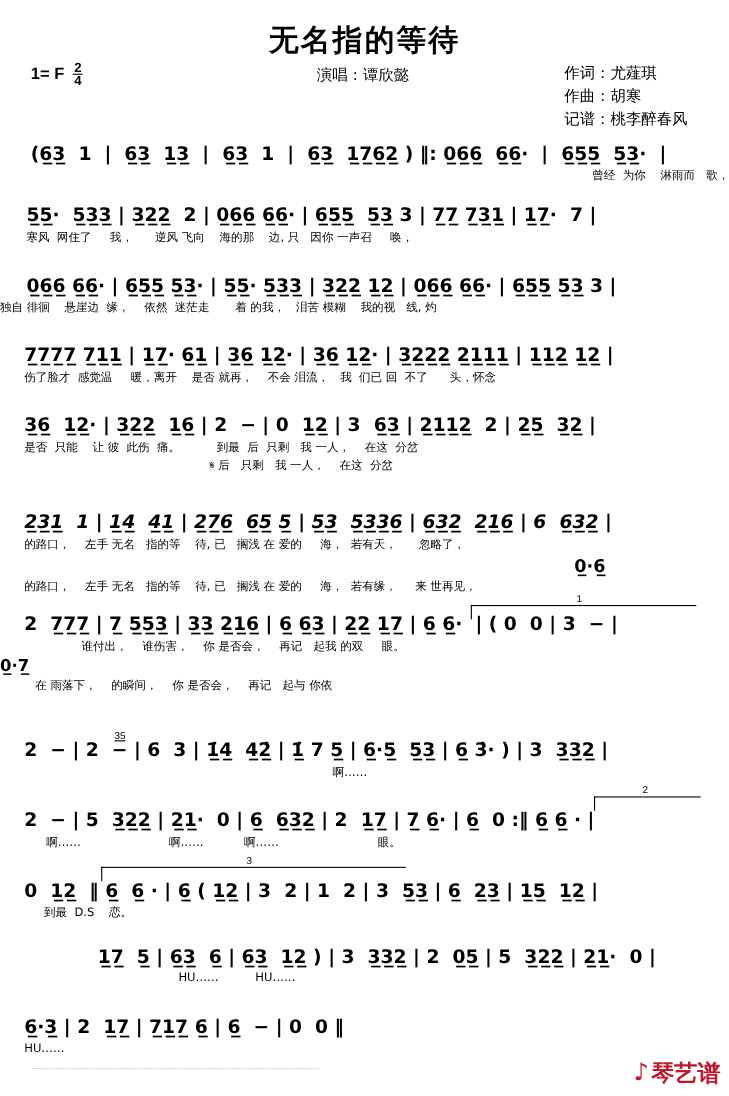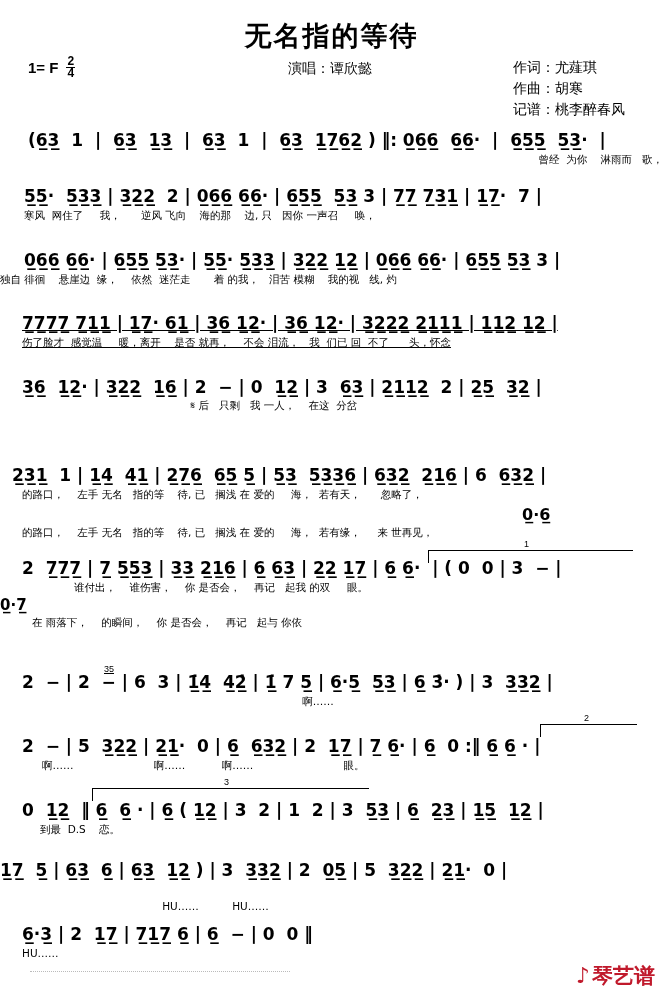--- a/index.html
+++ b/index.html
@@ -96,32 +96,33 @@
   <div class="row" style="top:186px;">
     <div class="notes" style="padding-left:24px;">5̲5̲·  5̲3̲3̲ | 3̲2̲2̲  2 | 0̲6̲6̲ 6̲6̲· | 6̲5̲5̲  5̲3̲ 3 | 7̲7̲ 7̲3̲1̲ | 1̲7̲·  7 |</div>
     <div class="lyr" style="padding-left:24px;margin-top:3px;">寒风  网住了     我，      逆风 飞向    海的那    边, 只   因你 一声召     唤，</div>
   </div>
 
   <div class="row" style="top:250px;">
     <div class="notes" style="padding-left:24px;">0̲6̲6̲ 6̲6̲· | 6̲5̲5̲ 5̲3̲· | 5̲5̲· 5̲3̲3̲ | 3̲2̲2̲ 1̲2̲ | 0̲6̲6̲ 6̲6̲· | 6̲5̲5̲ 5̲3̲ 3 |</div>
     <div class="lyr" style="margin-top:3px;">独自 徘徊    悬崖边  缘，    依然  迷茫走       着 的我，   泪苦 模糊    我的视   线, 灼</div>
   </div>
 
-  <div class="row" style="top:313px;text-decoration:underline;">
+  <div class="row" style="top:313px;">
     <div class="notes" style="padding-left:22px;">7̲7̲7̲7̲ 7̲1̲1̲ | 1̲7̲· 6̲1̲ | 3̲6̲ 1̲2̲· | 3̲6̲ 1̲2̲· | 3̲2̲2̲2̲ 2̲1̲1̲1̲ | 1̲1̲2̲ 1̲2̲ |</div>
     <div class="lyr" style="padding-left:22px;margin-top:3px;">伤了脸才  感觉温     暖，离开    是否 就再，    不会 泪流，   我  们已 回  不了      头，怀念</div>
   </div>
 
   <div class="row" style="top:377px;">
     <div class="notes" style="padding-left:22px;">3̲6̲  1̲2̲· | 3̲2̲2̲  1̲6̲ | 2  − | 0  1̲2̲ | 3  6̲3̲ | 2̲1̲1̲2̲  2 | 2̲5̲  3̲2̲ |</div>
+    <div class="lyr" style="padding-left:22px;margin-top:3px;">是否  只能    让 彼  此伤  痛。          到最  后  只剩   我 一人，    在这  分岔</div>
     <div class="lyr" style="padding-left:22px;margin-top:2px;margin-left:15px;">                                              𝄋 后   只剩   我 一人，    在这  分岔</div>
   </div>
 
   <div class="row" style="top:465px;">
-    <div class="notes" style="padding-left:12px;">2̲3̲1̲  1 | 1̲4̲  4̲1̲ | 2̲7̲6̲  6̲5̲ 5̲ | 5̲3̲  5̲3̲3̲6̲ | 6̲3̲2̲  2̲1̲6̲ | 6  6̲3̲2̲ |</div>
+    <div class="notes" style="padding-left:22px;font-style:italic;">2̲3̲1̲  1 | 1̲4̲  4̲1̲ | 2̲7̲6̲  6̲5̲ 5̲ | 5̲3̲  5̲3̲3̲6̲ | 6̲3̲2̲  2̲1̲6̲ | 6  6̲3̲2̲ |</div>
     <div class="lyr" style="padding-left:22px;margin-top:3px;">的路口，    左手 无名   指的等    待, 已   搁浅 在 爱的     海，  若有天，      忽略了，</div>
     <div class="notes" style="padding-left:522px;margin-top:3px;font-size:16px;">0̲·6̲</div>
     <div class="lyr" style="padding-left:22px;margin-top:2px;">的路口，    左手 无名   指的等    待, 已   搁浅 在 爱的     海，  若有缘，     来 世再见，</div>
   </div>
 
   <div class="row" style="top:558px;">
     <div style="position:absolute;left:428px;top:-8px;width:204px;height:12px;border-top:1.4px solid #000;border-left:1.4px solid #000;">
       <span class="small" style="position:absolute;left:92px;top:-12px;background:#fff;padding:0 3px;">1</span>
     </div>
     <div class="notes" style="padding-left:22px;">2  7̲7̲7̲ | 7̲ 5̲5̲3̲ | 3̲3̲ 2̲1̲6̲ | 6̲ 6̲3̲ | 2̲2̲ 1̲7̲ | 6̲ 6̲·  | ( 0  0 | 3  − |</div>
@@ -146,22 +147,22 @@
 
   <div class="row" style="top:800px;">
     <div style="position:absolute;left:92px;top:-12px;width:276px;height:12px;border-top:1.4px solid #000;border-left:1.4px solid #000;">
       <span class="small" style="position:absolute;left:128px;top:-12px;background:#fff;padding:0 3px;">3</span>
     </div>
     <div class="notes" style="padding-left:22px;">0  1̲2̲  ‖ 6̲  6̲ · | 6̲ ( 1̲2̲ | 3  2 | 1  2 | 3  5̲3̲ | 6̲  2̲3̲ | 1̲5̲  1̲2̲ |</div>
     <div class="lyr" style="padding-left:40px;margin-top:3px;">到最  D.S    恋。</div>
   </div>
 
   <div class="row" style="top:860px;">
-    <div class="notes" style="">1̲7̲  5̲ | 6̲3̲  6̲ | 6̲3̲  1̲2̲ ) | 3  3̲3̲2̲ | 2  0̲5̲ | 5  3̲2̲2̲ | 2̲1̲·  0 |</div>
-    <div class="lyr" style="padding-left:22px;margin-top:20px;">                                          HU……          HU……</div>
+    <div class="notes" style="padding-left:22px;text-align:center;">1̲7̲  5̲ | 6̲3̲  6̲ | 6̲3̲  1̲2̲ ) | 3  3̲3̲2̲ | 2  0̲5̲ | 5  3̲2̲2̲ | 2̲1̲·  0 |</div>
+    <div class="lyr" style="padding-left:22px;margin-top:3px;">                                          HU……          HU……</div>
   </div>
 
   <div class="row" style="top:924px;">
     <div class="notes" style="padding-left:22px;">6̲·3̲ | 2  1̲7̲ | 7̲1̲7̲ 6̲ | 6̲  − | 0  0 ‖</div>
     <div class="lyr" style="padding-left:22px;margin-top:3px;">HU……</div>
   </div>
 
   <div class="dotline"></div>
 
   <div class="watermark" style="color: rgb(192, 25, 43);">

